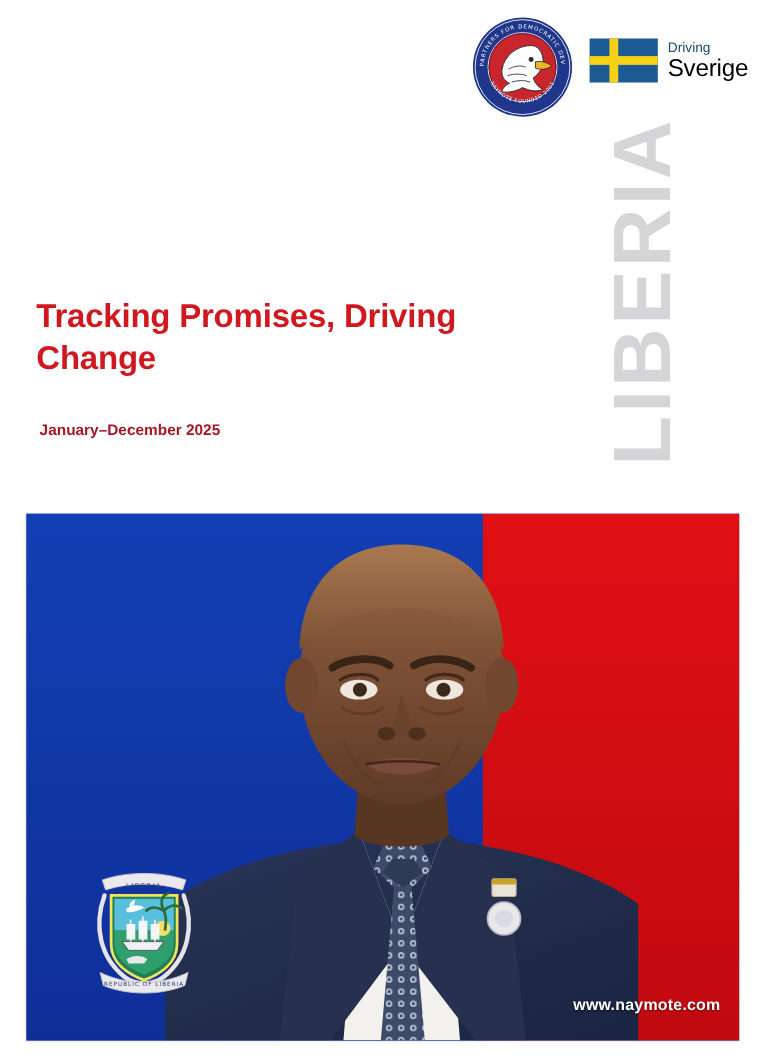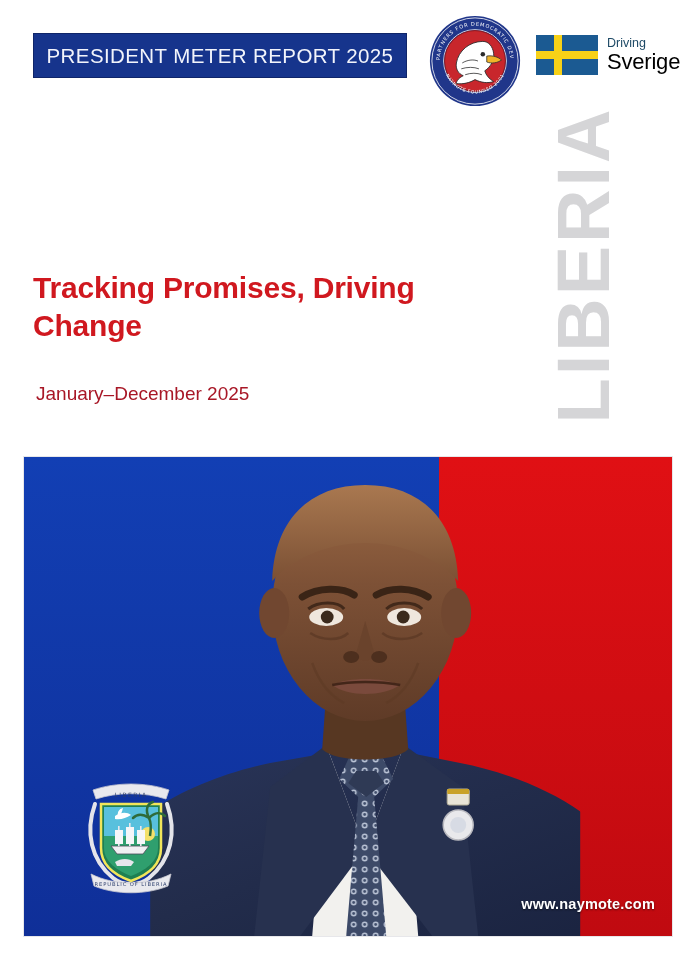--- a/index.html
+++ b/index.html
@@ -157,31 +157,31 @@
   .period-label {
     display: block;
     color: #9b4444;
     font-size: 18.5px;
     font-weight: 400;
     font-family: "Liberation Sans", sans-serif;
   }
   .period-value {
     display: block;
     color: #a81726;
-    font-size: 19px;
-    font-weight: normal;
+    font-size: 14px;
+    font-weight: bold;
     font-family: "Liberation Sans", sans-serif;
     margin-top: 1px;
   }
 
   
   .photo {
     position: absolute;
     left: 24px;
-    top: 457px;
+    top: 467px;
     width: 648px;
     height: 479px;
     overflow: hidden;
     background: #123aa8;
     box-shadow: 0 0 0 1px #e7e7ea;
     text-align: center;
   }
   .photo .bg-blue {
     position: absolute;
     left: 0; top: 0; bottom: 0;
@@ -229,23 +229,20 @@
     text-shadow: 0 1px 2px rgba(0,0,0,0.55);
   }
 </style>
 </head>
 <body>
 
 <div id="page">
 
   <div class="vertical-liberia">LIBERIA</div>
 
-  <div class="banner">
-    <span class="banner-text">PRESIDENT METER REPORT 2025</span>
-  </div>
 
   <div class="seal">
     <svg viewBox="0 0 100 100" xmlns="http://www.w3.org/2000/svg">
       <defs>
         <path id="arcTop" d="M 14,50 A 36,36 0 0 1 86,50" fill="none"></path>
         <path id="arcBot" d="M 17,50 A 33,33 0 0 0 83,50" fill="none"></path>
       </defs>
       <circle cx="50" cy="50" r="48" fill="#ffffff"></circle>
       <circle cx="50" cy="50" r="46" fill="#20368a"></circle>
       <circle cx="50" cy="50" r="44" fill="none" stroke="#ffffff" stroke-width="0.8"></circle>

